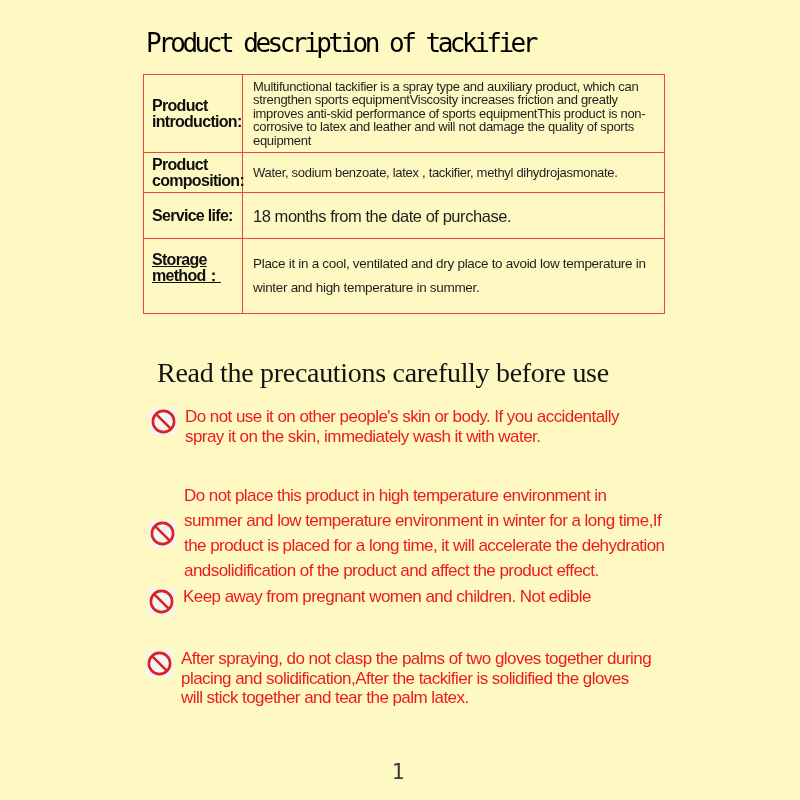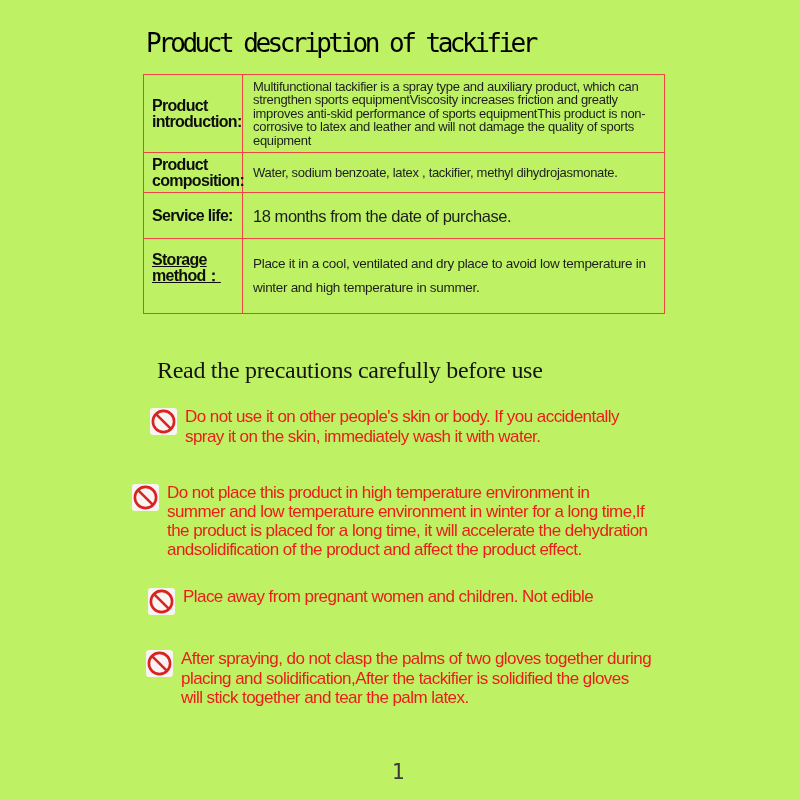--- a/index.html
+++ b/index.html
@@ -1,18 +1,18 @@
 <!DOCTYPE html>
 <html><head>
 <meta charset="utf-8">
 <style>
   * { margin:0; padding:0; box-sizing:border-box; }
   html,body { width:800px; height:800px; background:#ffffff; }
   .page {
-    position:relative; width:800px; height:800px; background:#bef264;
+    position:relative; width:800px; height:800px; background:#fef9c3;
     font-family:"Liberation Sans", sans-serif; overflow:hidden;
   }
 
   
   .doc-title {
     position:absolute; left:146px; top:28px;
     font-family:"DejaVu Sans Mono", monospace;
     font-size:26px; letter-spacing:-3.5px; color:#000;
     white-space:nowrap; font-weight:500;
   }
@@ -43,33 +43,33 @@
   tr.row-storage td.cell-value { padding-top:13px; line-height:24px; font-size:13.5px; }
 
   
   .attention-heading {
     position:absolute; left:155px; top:322px;
     font-size:31px; letter-spacing:-1px; color:#ee1414; white-space:nowrap;
   }
   .attention-sub {
     position:absolute; left:157px; top:357px;
     font-family:"Liberation Serif", serif;
-    font-size:24px; letter-spacing:-0.3px; color:#141414; white-space:nowrap;
+    font-size:28px; letter-spacing:-0.3px; color:#141414; white-space:nowrap;
   }
 
   
   .warning {
     position:absolute; display:flex; align-items:flex-start; gap:8px;
     color:#ec1c1c; font-size:17px; letter-spacing:-0.55px; line-height:19.5px;
   }
   .warning-icon { flex:0 0 auto; width:27px; height:27px; margin-top:1px;
                   background:#f8f4f3; border-radius:3px; }
   .warning-text { flex:1 1 auto; }
   .warning-1 { left:150px; top:407px; width:508px; }
-  .warning-2 { left:132px; top:483px; width:516px; line-height:19px; }
+  .warning-2 { left:149px; top:483px; width:516px; line-height:25px;align-items:center; }
   .warning-3 { left:148px; top:587px; width:516px; }
   .warning-4 { left:146px; top:649px; width:508px; }
 
   
   .page-number {
     position:absolute; left:368px; top:760px; width:60px; text-align:center;
     font-family:"DejaVu Sans Mono", monospace;
     font-size:21px; color:#3a3a3a;
   }
 </style>
@@ -117,21 +117,21 @@
       <line x1="6.3" y1="6.3" x2="21.7" y2="21.7" stroke="#d8241f" stroke-width="2.7"></line>
     </svg>
     <div class="warning-text">Do not place this product in high temperature environment in summer and low temperature environment in winter for a long time,If the product is placed for a long time, it will accelerate the dehydration andsolidification of the product and affect the product effect.</div>
   </div>
 
   <div class="warning warning-3">
     <svg class="warning-icon" viewBox="0 0 28 28" xmlns="http://www.w3.org/2000/svg">
       <circle cx="14" cy="14" r="11" fill="none" stroke="#d8241f" stroke-width="2.7"></circle>
       <line x1="6.3" y1="6.3" x2="21.7" y2="21.7" stroke="#d8241f" stroke-width="2.7"></line>
     </svg>
-    <div class="warning-text">Place away from pregnant women and children. Not edible</div>
+    <div class="warning-text">Keep away from pregnant women and children. Not edible</div>
   </div>
 
   <div class="warning warning-4">
     <svg class="warning-icon" viewBox="0 0 28 28" xmlns="http://www.w3.org/2000/svg">
       <circle cx="14" cy="14" r="11" fill="none" stroke="#d8241f" stroke-width="2.7"></circle>
       <line x1="6.3" y1="6.3" x2="21.7" y2="21.7" stroke="#d8241f" stroke-width="2.7"></line>
     </svg>
     <div class="warning-text">After spraying, do not clasp the palms of two gloves together during placing and solidification,After the tackifier is solidified the gloves will stick together and tear the palm latex.</div>
   </div>
 

